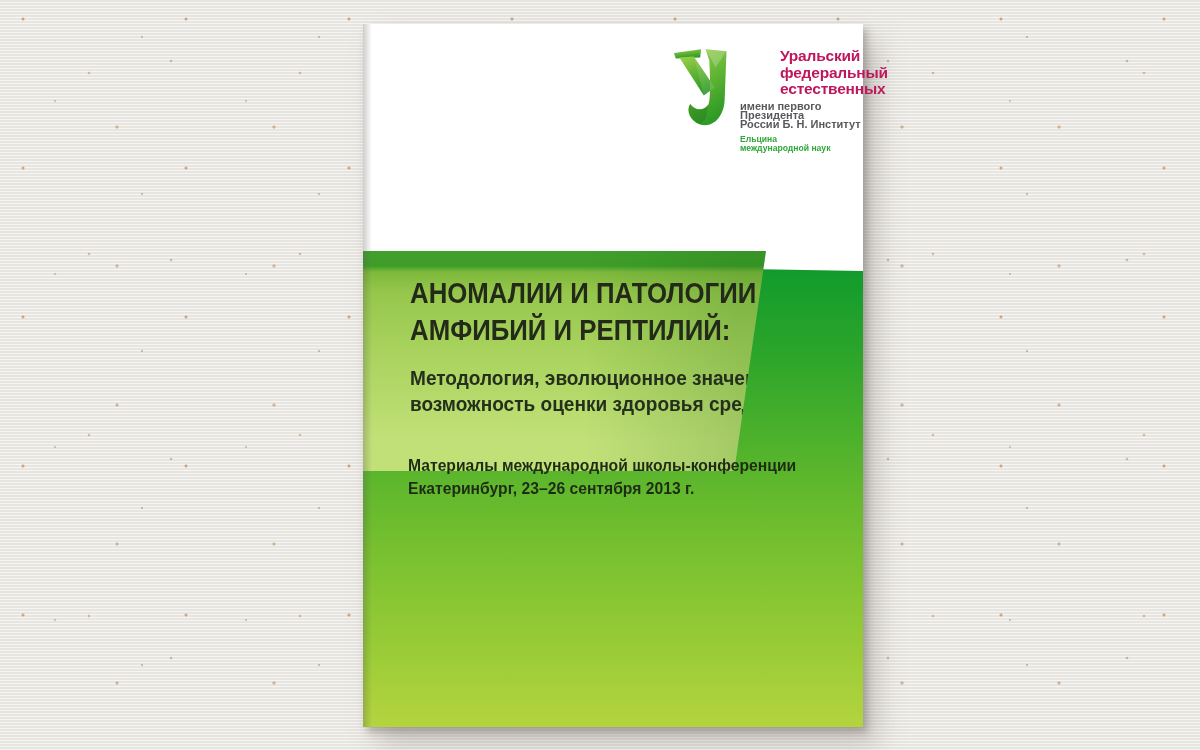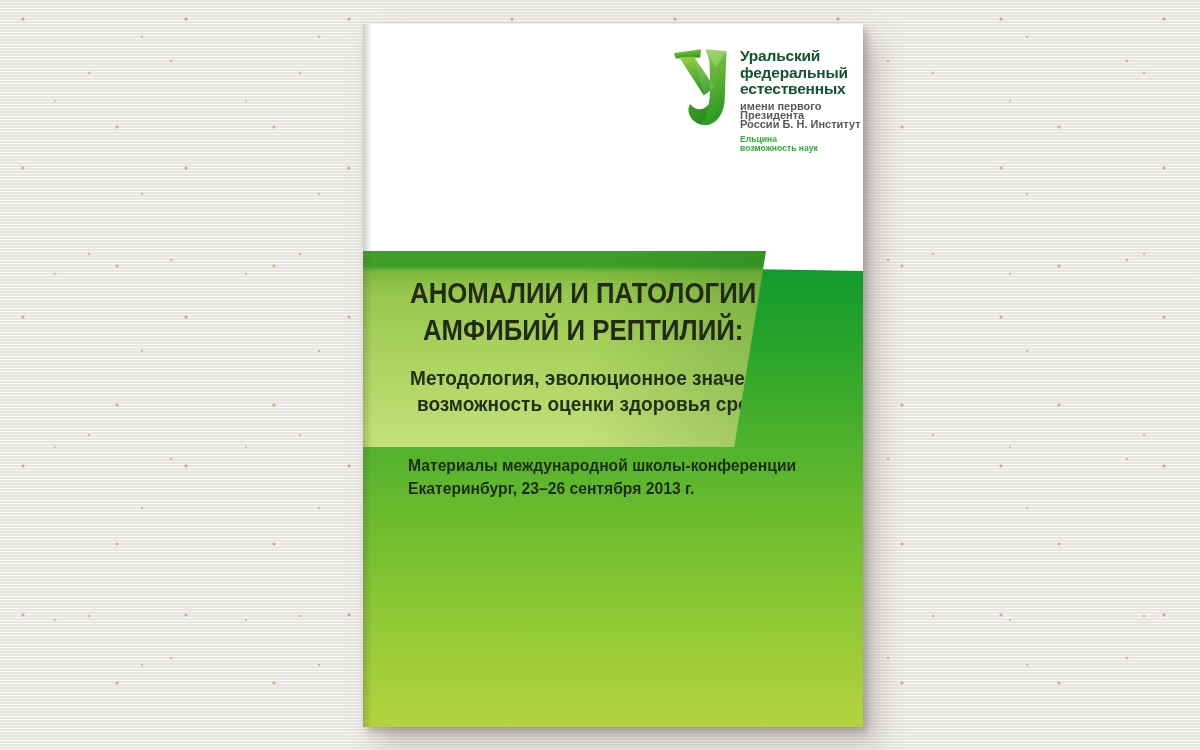--- a/index.html
+++ b/index.html
@@ -34,24 +34,23 @@
     pointer-events:none;
   }
   
   .green-area{
     position:absolute;inset:0;
     background:linear-gradient(180deg,#0f9a2d 238px,#2ca52a 330px,#67ba2d 480px,#8ac733 580px,#b4d43e 100%);
     clip-path:polygon(0 238px, 100% 247px, 100% 100%, 0 100%);
   }
   
   .title-band{
-    position:absolute;left:0;top:227px;width:403px;height:196px;
+    position:absolute;left:0;top:227px;width:403px;height:220px;
     clip-path:polygon(0 0, 100% 0, 92.1% 100%, 0 100%);
     background:linear-gradient(180deg,#41a02c 0px,#3e9d28 15px,#7eb93c 21px,#96c74c 42px,#a9d35e 102px,#c2e078 190px);
-    text-align:center;
   }
   .title-band::after{
     content:"";position:absolute;inset:0;
     background:linear-gradient(to right, rgba(0,0,0,0) 55%, rgba(10,90,15,0.17) 94%);
     pointer-events:none;
   }
   .title{
     position:absolute;left:47px;top:24px;z-index:2;
     font-size:29px;font-weight:bold;line-height:37px;color:#242a19;
     transform:scaleX(0.89);transform-origin:0 0;white-space:nowrap;
@@ -63,21 +62,21 @@
   }
   .imprint{
     position:absolute;left:45px;top:430px;z-index:2;
     font-size:16.5px;font-weight:bold;line-height:23px;color:#1f2c15;
     transform:scaleX(0.95);transform-origin:0 0;white-space:nowrap;
   }
   
   .logo-block{position:absolute;left:310px;top:21px;display:flex;gap:9px;z-index:3;}
   .logo-glyph{flex:0 0 auto;}
   .uni-text{padding-top:3px;}
-  .uni-name div{font-size:15.5px;font-weight:700;line-height:16.5px;color:#14532d;letter-spacing:-0.2px;}
+  .uni-name div{font-size:15.5px;font-weight:700;line-height:16.5px;color:#be185d;letter-spacing:-0.2px;margin-left:40px;}
   .uni-ded{margin-top:4px;}
   .uni-ded div{font-size:11px;line-height:9px;color:#58595c;font-weight:600;}
   .uni-inst{margin-top:6px;}
   .uni-inst div{font-size:8.6px;line-height:9.8px;color:#2fa839;font-weight:700;}
 </style>
 </head>
 <body>
 
 <div class="stage">
 
@@ -126,19 +125,19 @@
           <div>Уральский</div>
           <div>федеральный</div>
           <div>естественных</div>
         </div>
         <div class="uni-ded">
           <div>имени первого Президента</div>
           <div>России Б. Н. Институт</div>
         </div>
         <div class="uni-inst">
           <div>Ельцина</div>
-          <div>возможность наук</div>
+          <div>международной наук</div>
         </div>
       </div>
     </div>
 
   </div>
 </div>
 
 </body></html>

